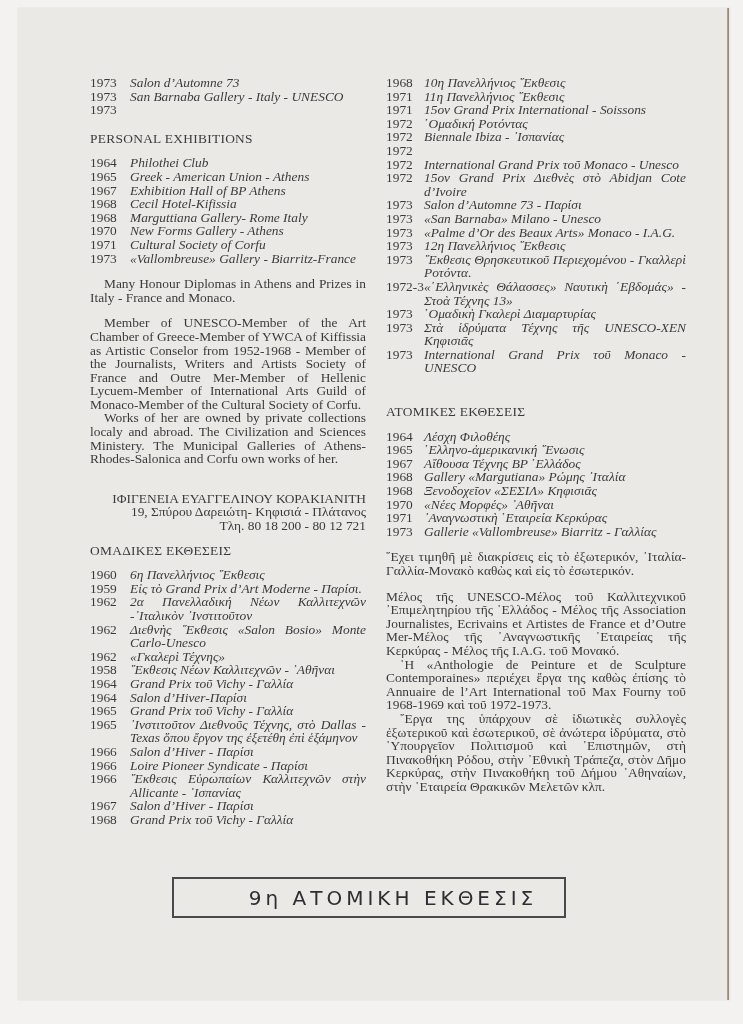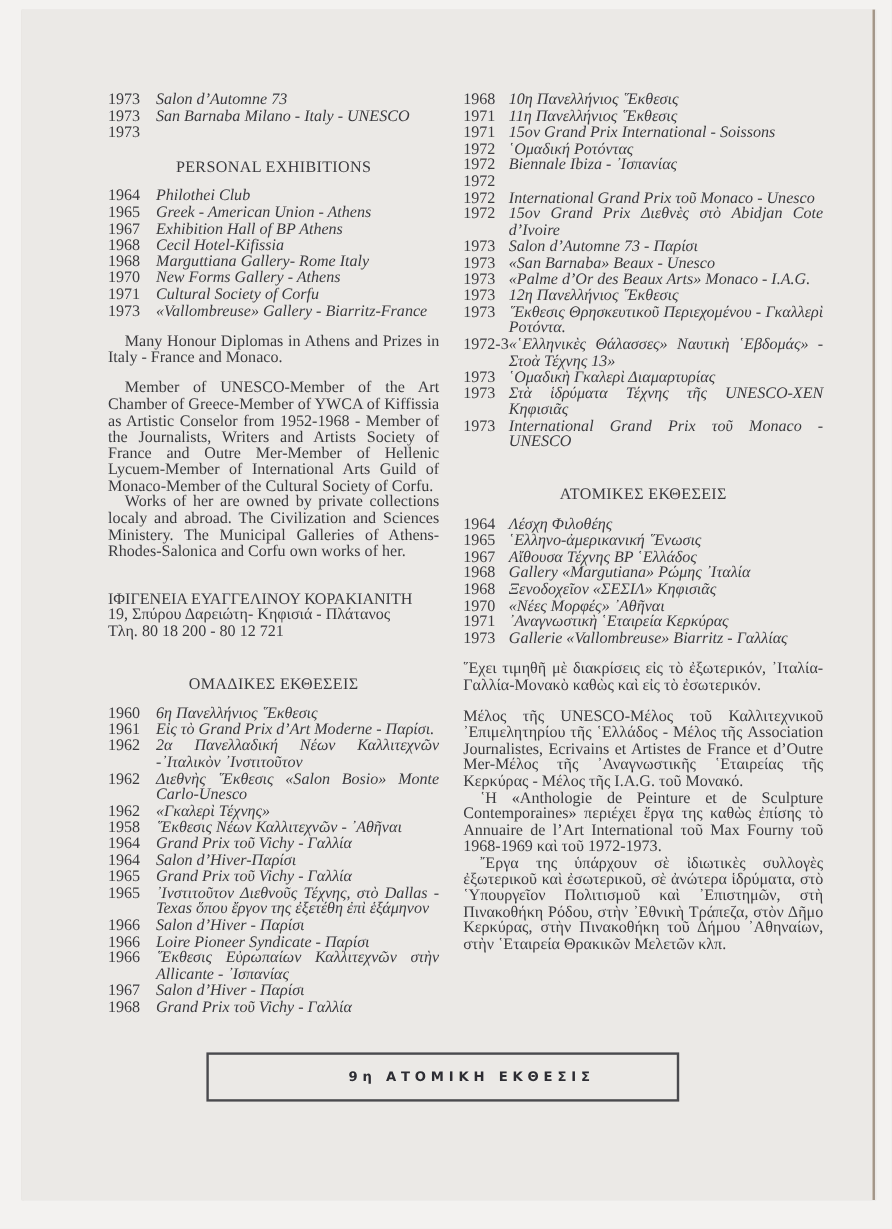--- a/index.html
+++ b/index.html
@@ -21,50 +21,50 @@
     }
     .col { position:absolute; font-size:13.4px; line-height:13.6px; }
     .col-left { left:90px; top:76px; width:276px; }
     .col-right { left:386px; top:76px; width:300px; }
 
     .entry { display:flex; }
     .yr { flex:0 0 40px; }
     .col-right .yr { flex:0 0 38px; }
     .txt { flex:1; text-align:justify;font-style:italic; }
     .hd {
-      text-align:center; letter-spacing:0.3px; font-size:13.4px;
+      text-align:left; letter-spacing:0.3px; font-size:13.4px;
       margin:15px 0 11px 0;
     }
     .para { text-align:justify; text-indent:14px; }
     .gap { height:12px; }
-    .center { text-align:left; }
+    .center { text-align:right; }
 
     .banner {
       position:absolute; left:172px; top:877px; width:394px; height:41px;
       border:2px solid #4a4a4e; box-sizing:border-box;
       display:flex; align-items:center; justify-content:center;
       font-family:"DejaVu Sans","Liberation Sans",sans-serif;
-      font-weight:bold; font-size:11px; letter-spacing:4px; color:#2d2d33;padding-left:48px;
+      font-weight:normal; font-size:20px; letter-spacing:4px; color:#2d2d33;padding-left:48px;
     }
   </style>
 </head>
 <body>
 
 <div class="page"></div>
 <div class="fold"></div>
 
 <div class="col col-left">
   <div>
       <div class="entry">
         <span class="yr">1973</span>
         <span class="txt">Salon d’Automne 73</span>
       </div>
       <div class="entry">
         <span class="yr">1973</span>
-        <span class="txt">San Barnaba  Milano - Italy - UNESCO</span>
+        <span class="txt">San Barnaba  Gallery - Italy - UNESCO</span>
       </div>
       <div class="entry">
         <span class="yr">1973</span>
       </div>
     </div>
 
   <div class="hd">PERSONAL  EXHIBITIONS</div>
   <div>
       <div class="entry">
         <span class="yr">1964</span>
@@ -104,28 +104,28 @@
   <div class="para">Many Honour Diplomas in Athens and Prizes in Italy - France and Monaco.</div>
   <div class="gap"></div>
   <div class="para">Member of UNESCO-Member of the Art Chamber of Greece-Member of YWCA of Kiffissia as Artistic Conselor from 1952-1968 - Member of the Journalists, Writers and Artists Society of France and Outre Mer-Member of Hellenic Lycuem-Member of International Arts Guild of Monaco-Member of the Cultural Society of Corfu.</div>
   <div class="para">Works of her are owned by private collections localy and abroad. The Civilization and Sciences Ministery. The Municipal Galleries of Athens-Rhodes-Salonica and Corfu own works of her.</div>
 
   <div style="height:26px"></div>
   <div class="center">ΙΦΙΓΕΝΕΙΑ ΕΥΑΓΓΕΛΙΝΟΥ ΚΟΡΑΚΙΑΝΙΤΗ</div>
   <div class="center">19, Σπύρου Δαρειώτη- Κηφισιά - Πλάτανος</div>
   <div class="center">Τλη. 80 18 200 - 80 12 721</div>
 
-  <div class="hd" style="margin-top:30px">ΟΜΑΔΙΚΕΣ ΕΚΘΕΣΕΙΣ</div>
+  <div class="hd" style="margin-top:11px">ΟΜΑΔΙΚΕΣ ΕΚΘΕΣΕΙΣ</div>
   <div>
       <div class="entry">
         <span class="yr">1960</span>
         <span class="txt">6η Πανελλήνιος ῞Εκθεσις</span>
       </div>
       <div class="entry">
-        <span class="yr">1961</span>
+        <span class="yr">1959</span>
         <span class="txt">Εἰς τὸ Grand Prix d’Art Moderne - Παρίσι.</span>
       </div>
       <div class="entry">
         <span class="yr">1962</span>
         <span class="txt">2α Πανελλαδική Νέων Καλλιτεχνῶν -᾽Ιταλικὸν ᾽Ινστιτοῦτον</span>
       </div>
       <div class="entry">
         <span class="yr">1962</span>
         <span class="txt">Διεθνὴς ῞Εκθεσις «Salon Bosio» Monte Carlo-Unesco</span>
       </div>
@@ -208,21 +208,21 @@
       <div class="entry">
         <span class="yr">1972</span>
         <span class="txt">15ον Grand Prix Διεθνὲς στὸ Abidjan Cote d’Ivoire</span>
       </div>
       <div class="entry">
         <span class="yr">1973</span>
         <span class="txt">Salon d’Automne 73 - Παρίσι</span>
       </div>
       <div class="entry">
         <span class="yr">1973</span>
-        <span class="txt">«San Barnaba» Beaux - Unesco</span>
+        <span class="txt">«San Barnaba» Milano - Unesco</span>
       </div>
       <div class="entry">
         <span class="yr">1973</span>
         <span class="txt">«Palme d’Or des Beaux Arts» Monaco - I.A.G.</span>
       </div>
       <div class="entry">
         <span class="yr">1973</span>
         <span class="txt">12η Πανελλήνιος ῞Εκθεσις</span>
       </div>
       <div class="entry">

